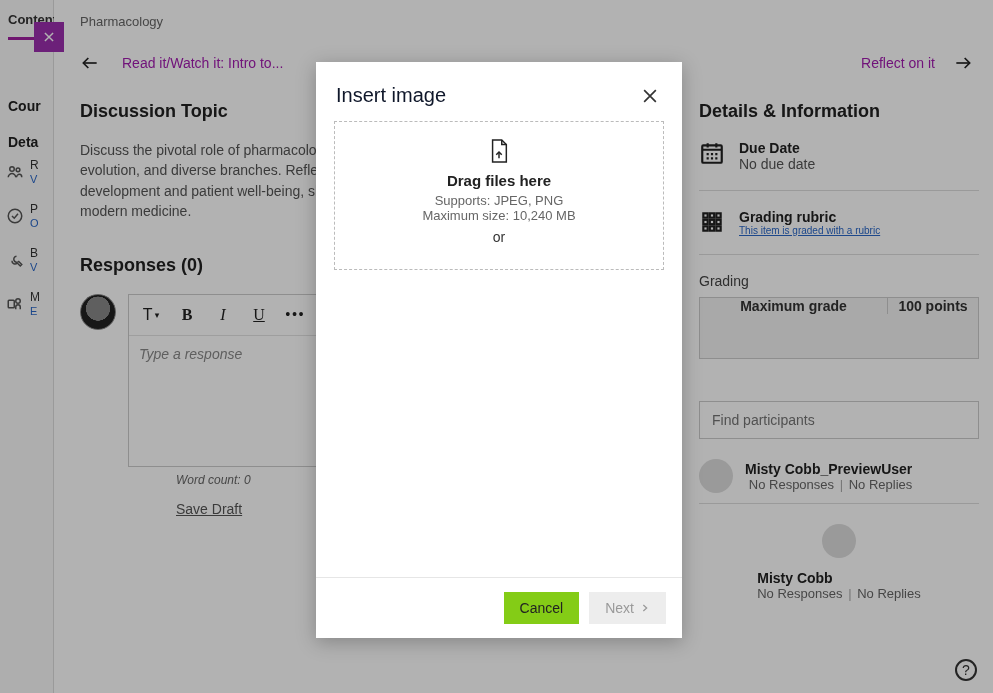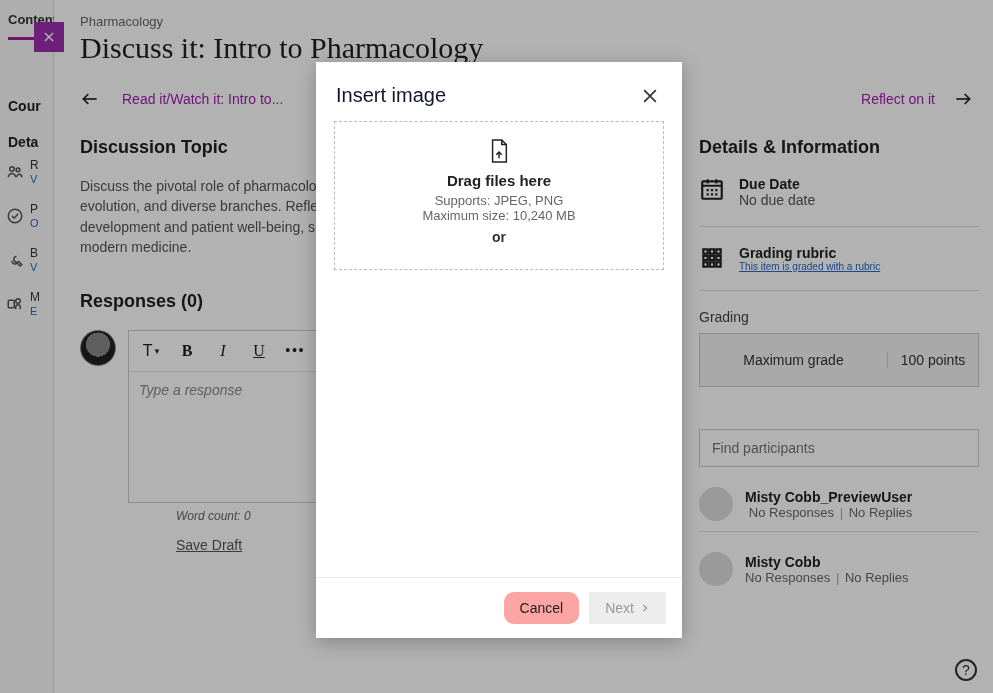--- a/index.html
+++ b/index.html
@@ -85,37 +85,37 @@
   .right-col h2 { font-size: 18px; font-weight: 700; margin-bottom: 18px; }
   .info-row { display:flex; gap: 14px; margin-bottom: 18px; }
   .info-row .ic { width: 26px; height: 26px; color:#222; }
   .info-row .lbl { font-size: 14px; font-weight: 700; color:#222; }
   .info-row .val { font-size: 14px; color:#555; }
   .info-row .link { font-size: 10px; color:#2a67c7; text-decoration: underline; cursor:pointer;}
   .hr { border: none; border-top: 1px solid #ddd; margin: 4px 0 18px 0; }
 
   .grading-label { font-size: 14px; color:#444; margin-bottom: 8px; }
   .grading-table {
-    display:flex; border: 1px solid #ccc; background:#f3f3f3; height: 54px; align-items:center;
+    display:flex; border: 1px solid #ccc; background:#f3f3f3; height: 62px; align-items:flex-start;font-weight:bold;
   }
   .grading-cell {
     flex:1; display:flex; align-items:center; justify-content:center; font-size:14px; color:#333;
     border-right:1px solid #ccc;
   }
   .grading-cell:last-child { border-right:none; flex:0 0 90px; }
 
   .find-input {
     width: 100%; border:1px solid #ccc; padding: 10px 12px; font-size:14px; color:#888;
     margin-top: 42px;
   }
   .participant {
     display:flex; gap: 12px; align-items:center; margin-top: 20px;
     border-bottom: 1px solid #ddd; padding-bottom: 10px;
   }
-  .participant:last-child { border-bottom:none; }
+  .participant:last-child { border-bottom:none;flex-direction:column; }
   .participant .pavatar { width:34px; height:34px; border-radius:50%; background:#ddd; }
   .participant .pname { font-size:14px; font-weight:700; color:#222;}
   .participant .pstats { font-size:13px; color:#666;text-align:right; }
   .participant .pstats .sep { margin: 0 2px; color:#aaa;}
 
   .help-badge {
     position:absolute; right: 16px; bottom: 12px; width: 22px; height: 22px;
     border: 2px solid #333; border-radius: 50%; display:flex; align-items:center; justify-content:center;
     font-size: 14px; color:#333; cursor:pointer;
   }
@@ -137,34 +137,34 @@
   }
   .modal-head h3 { font-size: 20px; font-weight: 400; color:#0f172a; }
   .modal-head .x { width:20px; height:20px; cursor:pointer; color:#333; }
   .modal-body { flex:1; padding: 0 18px; }
   .dropzone {
     border: 1px dashed #bbb; padding: 16px 10px 18px 10px; text-align:center; color:#333;
   }
   .dropzone .file-icon { display:flex; justify-content:center; margin-bottom:8px; }
   .dropzone .dz-title { font-size: 15px; font-weight: 700; color:#222; margin-bottom:4px;}
   .dropzone .dz-sub { font-size: 13px; color:#666; }
-  .dropzone .dz-or { font-size: 14px; font-weight:700; margin: 6px 0; color:#333;}
+  .dropzone .dz-or { font-size: 14px; font-weight:400; margin: 6px 0; color:#333;}
   .upload-btn {
     display:inline-block; border:1px solid #222; background:#fff; padding: 8px 14px;
     font-size:14px; cursor:pointer;
   }
 
   .modal-foot {
     border-top: 1px solid #e6e6e6; padding: 14px 16px; display:flex; justify-content:flex-end; gap: 10px;
   }
   .btn {
     padding: 8px 16px; font-size:14px; border:none; cursor:pointer;
     background:#eee; color:#222;
   }
-  .btn.secondary { background:#fca5a5;border-radius:10px; }
+  .btn.secondary { background:#84cc16; }
   .btn.primary-disabled { background:#ededed; color:#999; cursor:default; display:flex; align-items:center; gap:6px;}
   .btn.primary-disabled svg { width:10px; height:10px; }
 </style>
 </head>
 <body>
 
 <div class="app">
 
   <div class="left-rail">
     <div class="tab">Content</div>
@@ -207,21 +207,20 @@
             <circle cx="16" cy="8" r="3"></circle>
             <path d="M13 19v-3a3 3 0 0 1 6 0v3"></path>
           </svg>
       </span>
       <span class="txt"><span>M</span><br><span class="sub">E</span></span>
     </div>
   </div>
 
   <div class="page">
     <div class="crumb">Pharmacology</div>
-    <h1>Discuss it: Intro to Pharmacology</h1>
 
     <div class="nav-row">
       <div class="nav-left">
         <span class="nav-arrow">
           <svg viewBox="0 0 24 24" fill="none" stroke="#222" stroke-width="2">
               <path d="M20 12H4"></path>
               <path d="M10 6l-6 6 6 6"></path>
             </svg>
         </span>
         <span class="nav-label">Read it/Watch it: Intro to...</span>

